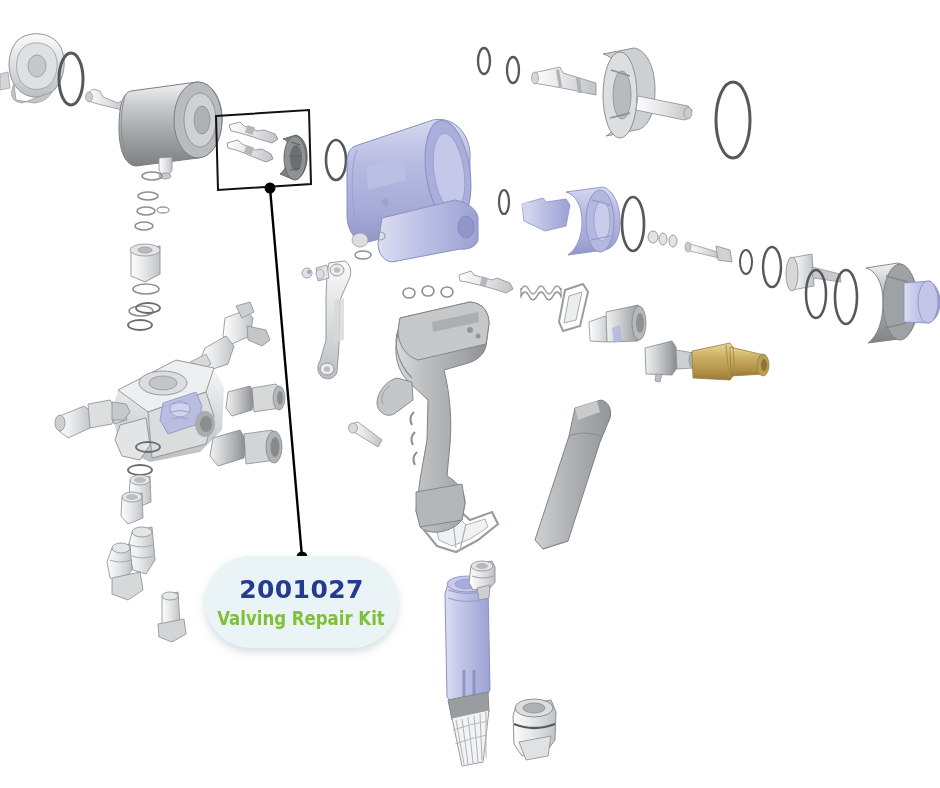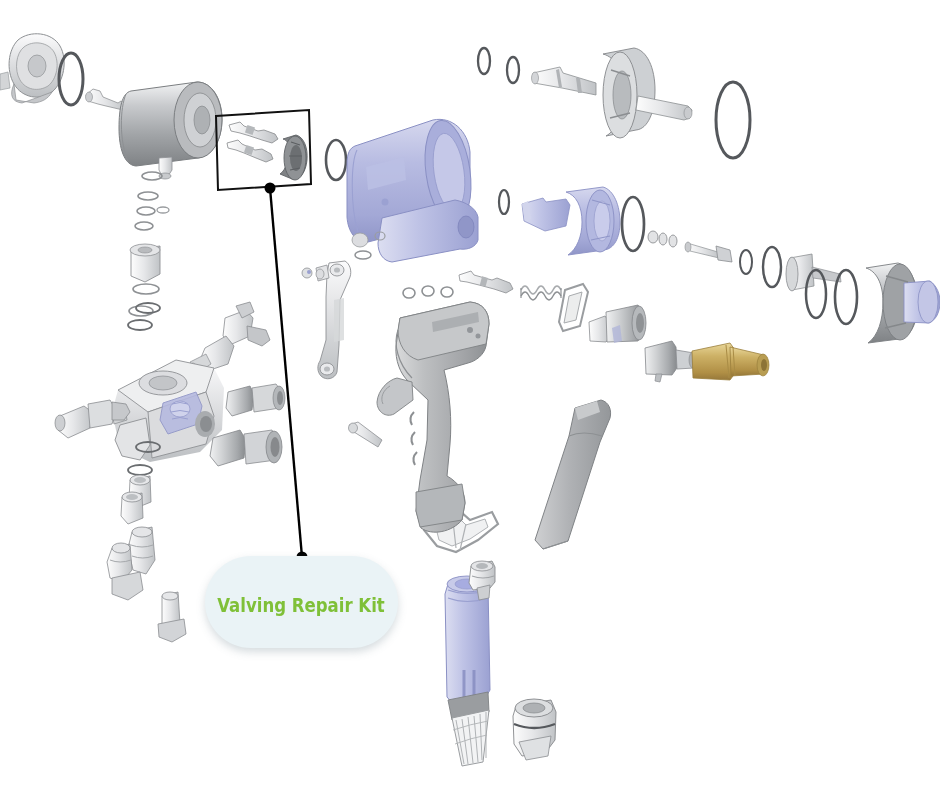--- a/index.html
+++ b/index.html
@@ -532,16 +532,17 @@
 
     <g>
       <line x1="270" y1="188" x2="302" y2="557" stroke="#000000" stroke-width="2.4"></line>
       <circle cx="270" cy="188" r="5.5" fill="#000000"></circle>
       <circle cx="302" cy="557" r="5.5" fill="#000000"></circle>
     </g>
 
   </svg>
 
   <div id="callout">
+    <div class="partno">2001027</div>
     <div class="partname">Valving Repair Kit</div>
   </div>
 
 </div>
 
 </body></html>

